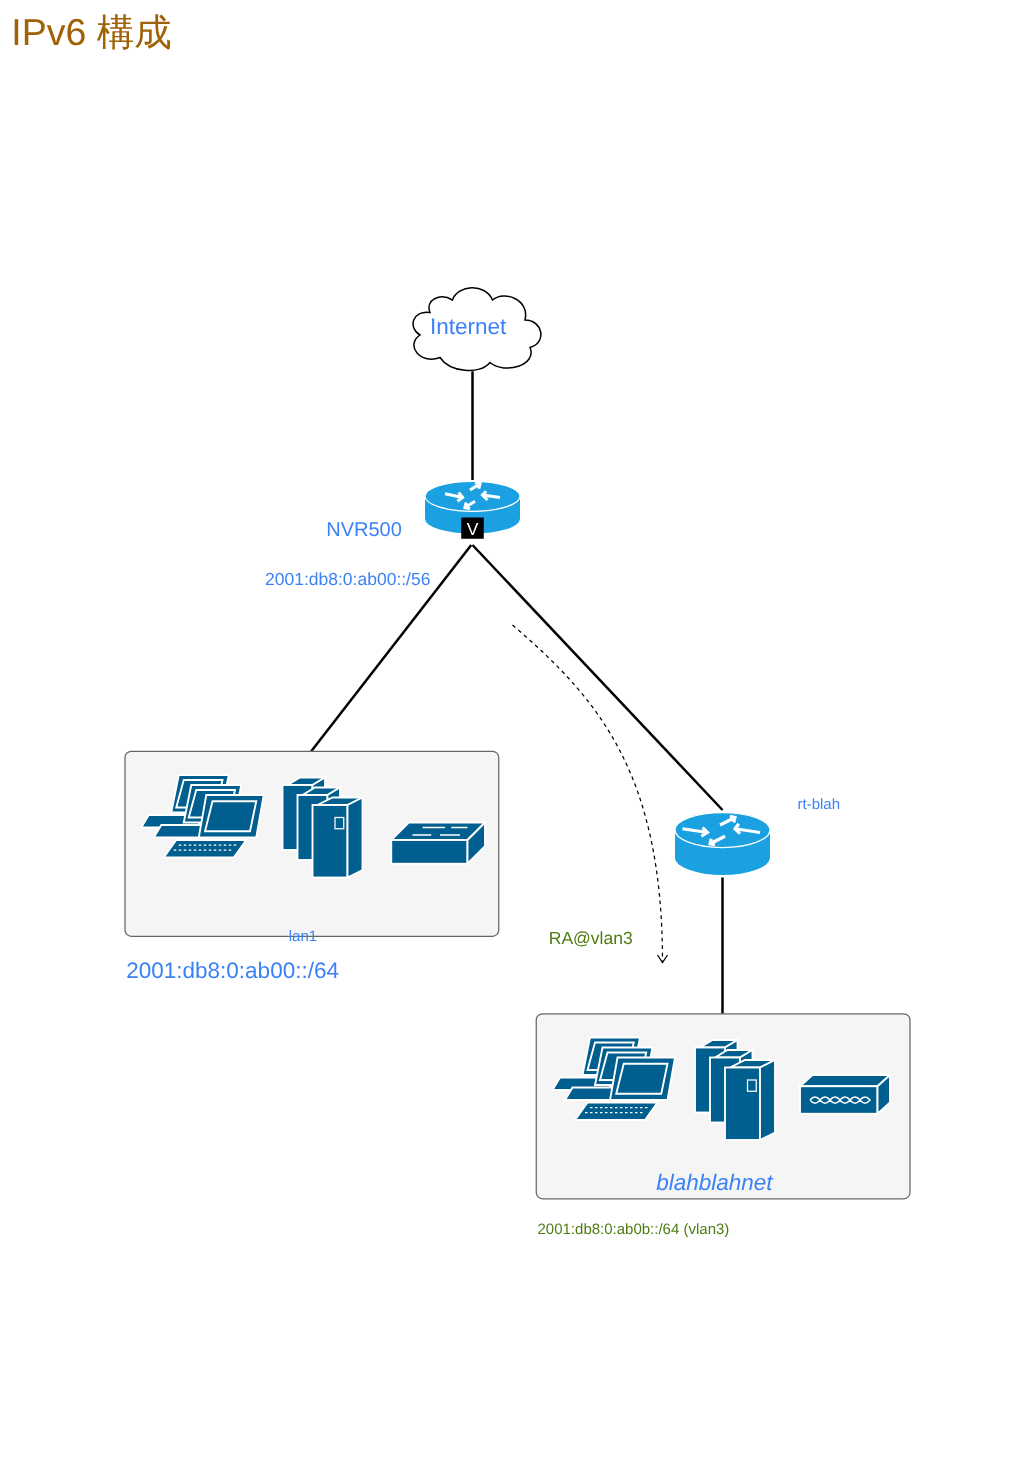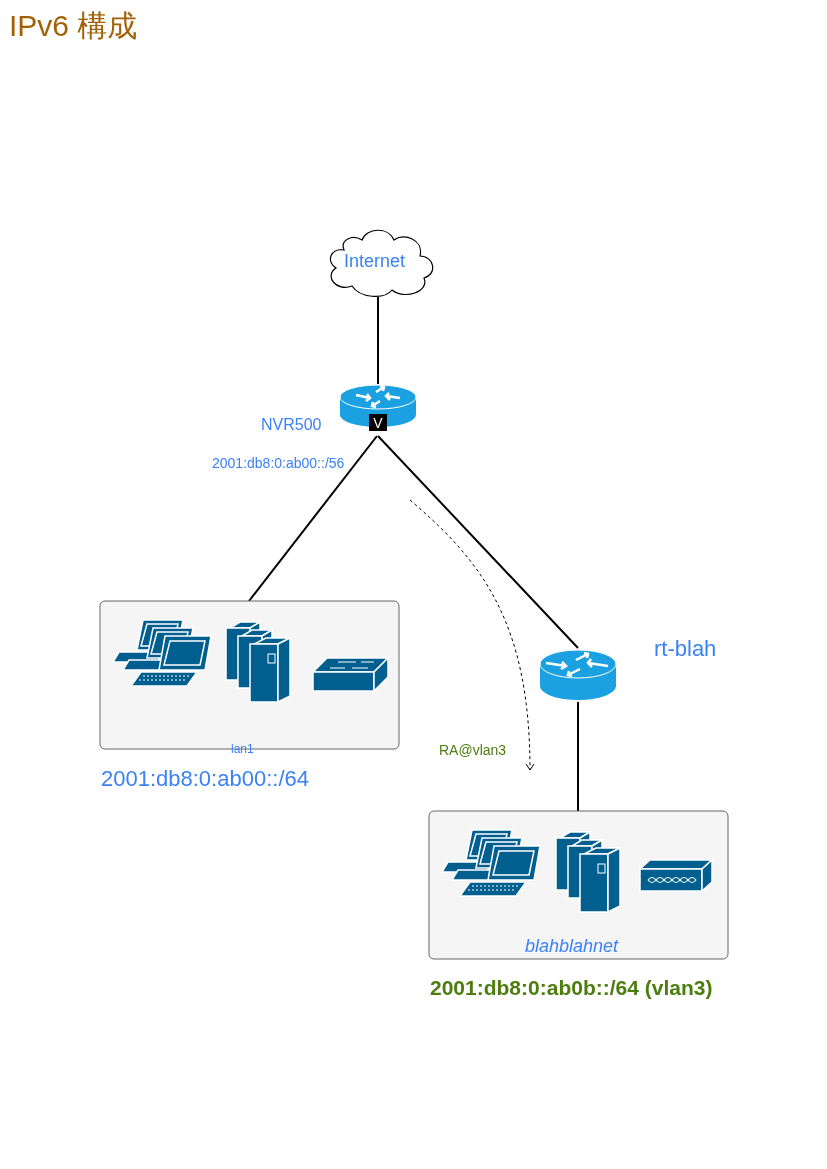--- a/index.html
+++ b/index.html
@@ -116,18 +116,18 @@
       <rect x="640" y="869" width="62" height="22" fill="#005f8f" stroke="#fff" stroke-width="1.5"></rect>
       <path d="M702 869 L712 860 L712 882 L702 891 Z" fill="#005f8f" stroke="#fff" stroke-width="1.5"></path>
       <path d="M648 880 q4 -5 8 0 q4 5 8 0 q4 -5 8 0 q4 5 8 0 q4 -5 8 0 q4 5 8 0 q-4 -5 -8 0 q-4 5 -8 0 q-4 -5 -8 0 q-4 5 -8 0 q-4 -5 -8 0 q-4 5 -8 0" fill="none" stroke="#fff" stroke-width="1.2"></path>
     </g>
   </g>
 </svg>
 
 <div class="lbl" style="left:344px; top:251px; font-size:18px;">Internet</div>
 <div class="lbl" style="left:261px; top:416px; font-size:16px;">NVR500</div>
 <div class="lbl" style="left:186px; top:455px; font-size:14px;margin-left:26px;">2001:db8:0:ab00::/56</div>
-<div class="lbl" style="left:654px; top:636px; font-size:22px;">rt-blah</div>
+<div class="lbl" style="left:638px; top:636px; font-size:12px;">rt-blah</div>
 <div class="lbl" style="left:231px; top:742px; font-size:12px;">lan1</div>
-<div class="lbl" style="left:101px; top:766px; font-size:22px;">2001:db8:0:ab00::/64</div>
+<div class="lbl" style="left:101px; top:766px; font-size:18px;">2001:db8:0:ab00::/64</div>
 <div class="lbl red" style="left:439px; top:742px; font-size:14px;">RA@vlan3</div>
 <div class="lbl" style="left:525px; top:936px; font-size:18px;font-style:italic;">blahblahnet</div>
-<div class="lbl red" style="left:430px; top:976px; font-size:21px;font-weight:bold;">2001:db8:0:ab0b::/64 (vlan3)</div>
+<div class="lbl red" style="left:430px; top:976px; font-size:12px;">2001:db8:0:ab0b::/64 (vlan3)</div>
 
 </body></html>

